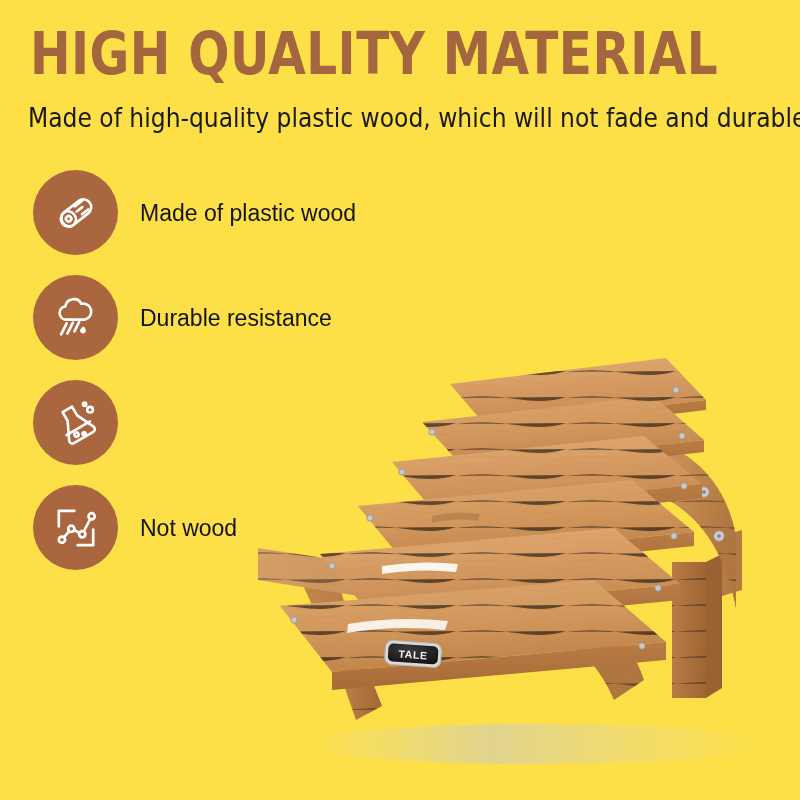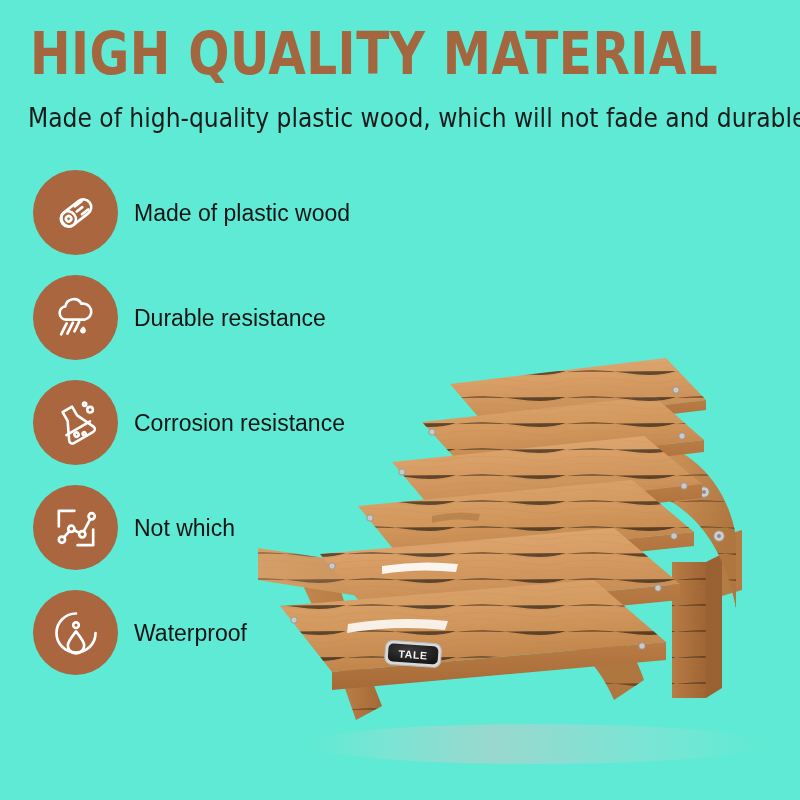--- a/index.html
+++ b/index.html
@@ -5,21 +5,21 @@
   * { box-sizing: border-box; margin: 0; padding: 0; }
   html, body {
     width: 800px; height: 800px;
     overflow: hidden;
     background: #ffffff;
     font-family: "Liberation Sans", sans-serif;
   }
   #page {
     position: relative;
     width: 800px; height: 800px;
-    background: #5eead4;
+    background: #fde047;
     overflow: hidden;
   }
 
   
   #title {
     position: absolute;
     left: 30px; top: 24px;
     width: 740px;
     color: #a4663f;
     font-family: "Liberation Sans Narrow", "DejaVu Sans Condensed", "Liberation Sans", sans-serif;
@@ -62,21 +62,21 @@
     width: 85px; height: 85px;
     border-radius: 50%;
     background: #a9663f;
     display: flex;
     align-items: center;
     justify-content: center;
   }
   .feature-badge svg { display: block; }
   .feature-label {
     position: absolute;
-    left: 134px;
+    left: 140px;
     color: #141414;
     font-size: 23px;
     line-height: 28px;
     white-space: nowrap;
   }
 
   
   #product {
     position: absolute;
     left: 236px; top: 340px;
@@ -138,51 +138,37 @@
                      a4 4 0 0 1 -3.6 5.7 h-28.8
                      a4 4 0 0 1 -3.6 -5.7 l11 -23 Z"></path>
             <path d="M14.6 40 h34.8"></path>
             <circle cx="26" cy="46" r="2.7"></circle>
             <circle cx="35" cy="50" r="2"></circle>
           </g>
           <circle cx="50" cy="15" r="3.6"></circle>
           <circle cx="43" cy="8" r="2.1"></circle>
         </svg>
       </div>
-      <div class="feature-label">Corrosion resistance</div>
     </div>
 
     <div class="feature">
       <div class="feature-badge">
         <svg viewBox="0 0 64 64" width="50" height="50" fill="none" stroke="#ffffff" stroke-width="3.4" stroke-linecap="round" stroke-linejoin="round">
           <path d="M30 10 H10 V30"></path>
           <path d="M34 54 H54 V34"></path>
           <path d="M14 47 L26 33 L40 40 L52 17"></path>
           <circle cx="14" cy="47" r="4" fill="#a9663f"></circle>
           <circle cx="26" cy="33" r="4" fill="#a9663f"></circle>
           <circle cx="40" cy="40" r="4" fill="#a9663f"></circle>
           <circle cx="52" cy="17" r="4" fill="#a9663f"></circle>
         </svg>
       </div>
-      <div class="feature-label">Not which</div>
+      <div class="feature-label">Not wood</div>
     </div>
 
-    <div class="feature">
-      <div class="feature-badge">
-        <svg viewBox="0 0 64 64" width="50" height="50" fill="none" stroke="#ffffff" stroke-width="3.4" stroke-linecap="round" stroke-linejoin="round">
-          <path d="M32 7 a25 25 0 1 0 25 25"></path>
-          <circle cx="32" cy="22" r="3.6"></circle>
-          <path d="M32 30
-                   c-7 9 -10.5 13.4 -10.5 17.6
-                   a10.5 10.5 0 0 0 21 0
-                   C42.5 43.4 39 39 32 30 Z"></path>
-        </svg>
-      </div>
-      <div class="feature-label">Waterproof</div>
-    </div>
 
 
   </div>
 
   <div id="product">
     <svg viewBox="0 0 564 450" xmlns="http://www.w3.org/2000/svg">
       <defs>
         <linearGradient id="slatTop" x1="0" y1="0" x2="0.25" y2="1">
           <stop offset="0%" stop-color="#e0ad77"></stop>
           <stop offset="45%" stop-color="#d79c63"></stop>

